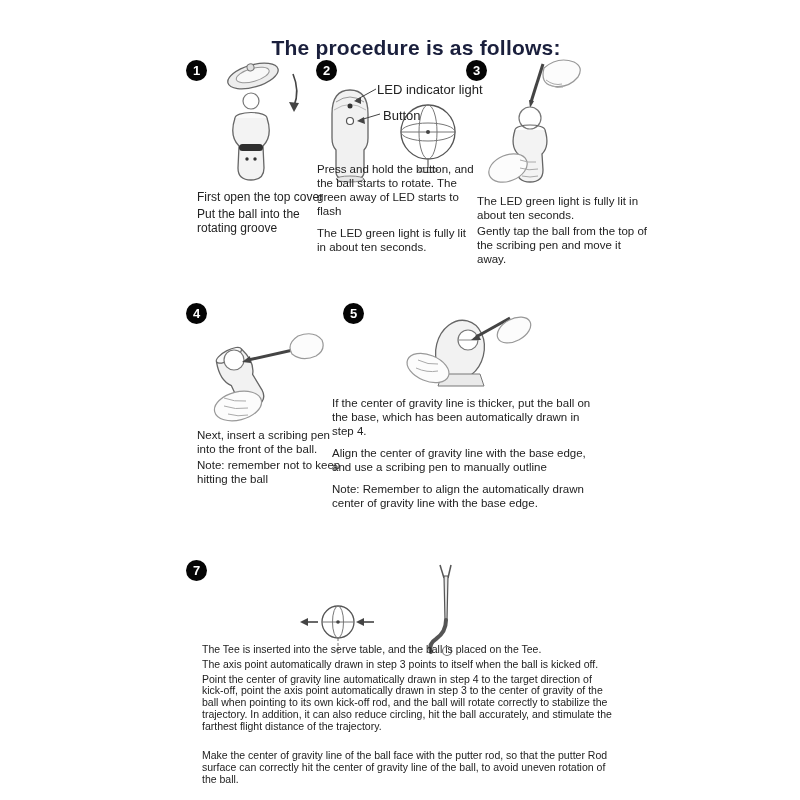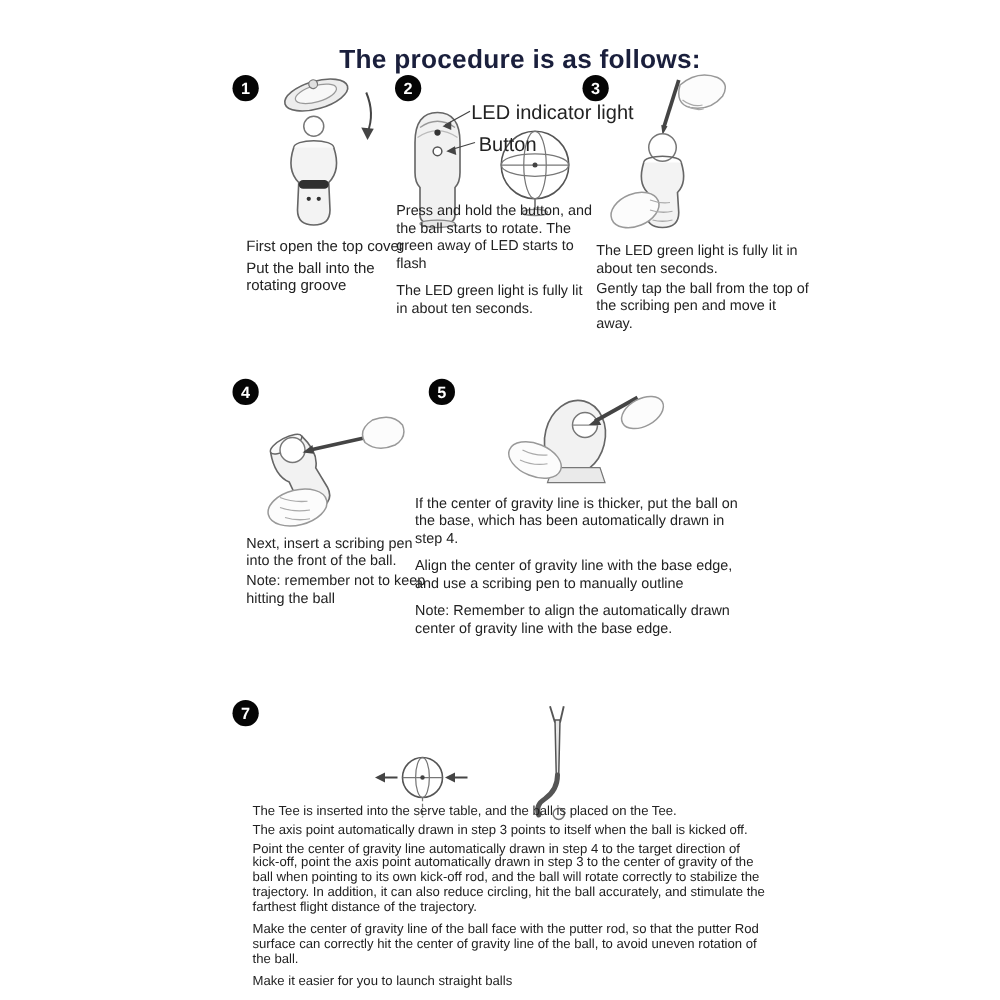--- a/index.html
+++ b/index.html
@@ -33,24 +33,24 @@
     display:flex;align-items:center;justify-content:center;
     line-height:1;
   }
   .art{position:absolute;}
   .txt{position:absolute;font-size:11.5px;line-height:1.22;color:#222;}
   .txt p{margin:0 0 2px 0;}
   .txt p.gap{margin-top:8px;}
   .txt-lg{font-size:12px;}
   .txt-sm{font-size:10.5px;line-height:1.12;}
   .txt-sm p{margin:0 0 3px 0;}
-  .txt-sm p.gap{margin-top:6px;}
+  .txt-sm p.gap{margin-top:18px;}
   .callout{
     position:absolute;
-    font-size:16px;
+    font-size:13px;
     color:#222;
     white-space:nowrap;
   }
   svg{display:block;}
 </style>
 </head>
 <body>
 
 <div class="page">
 

